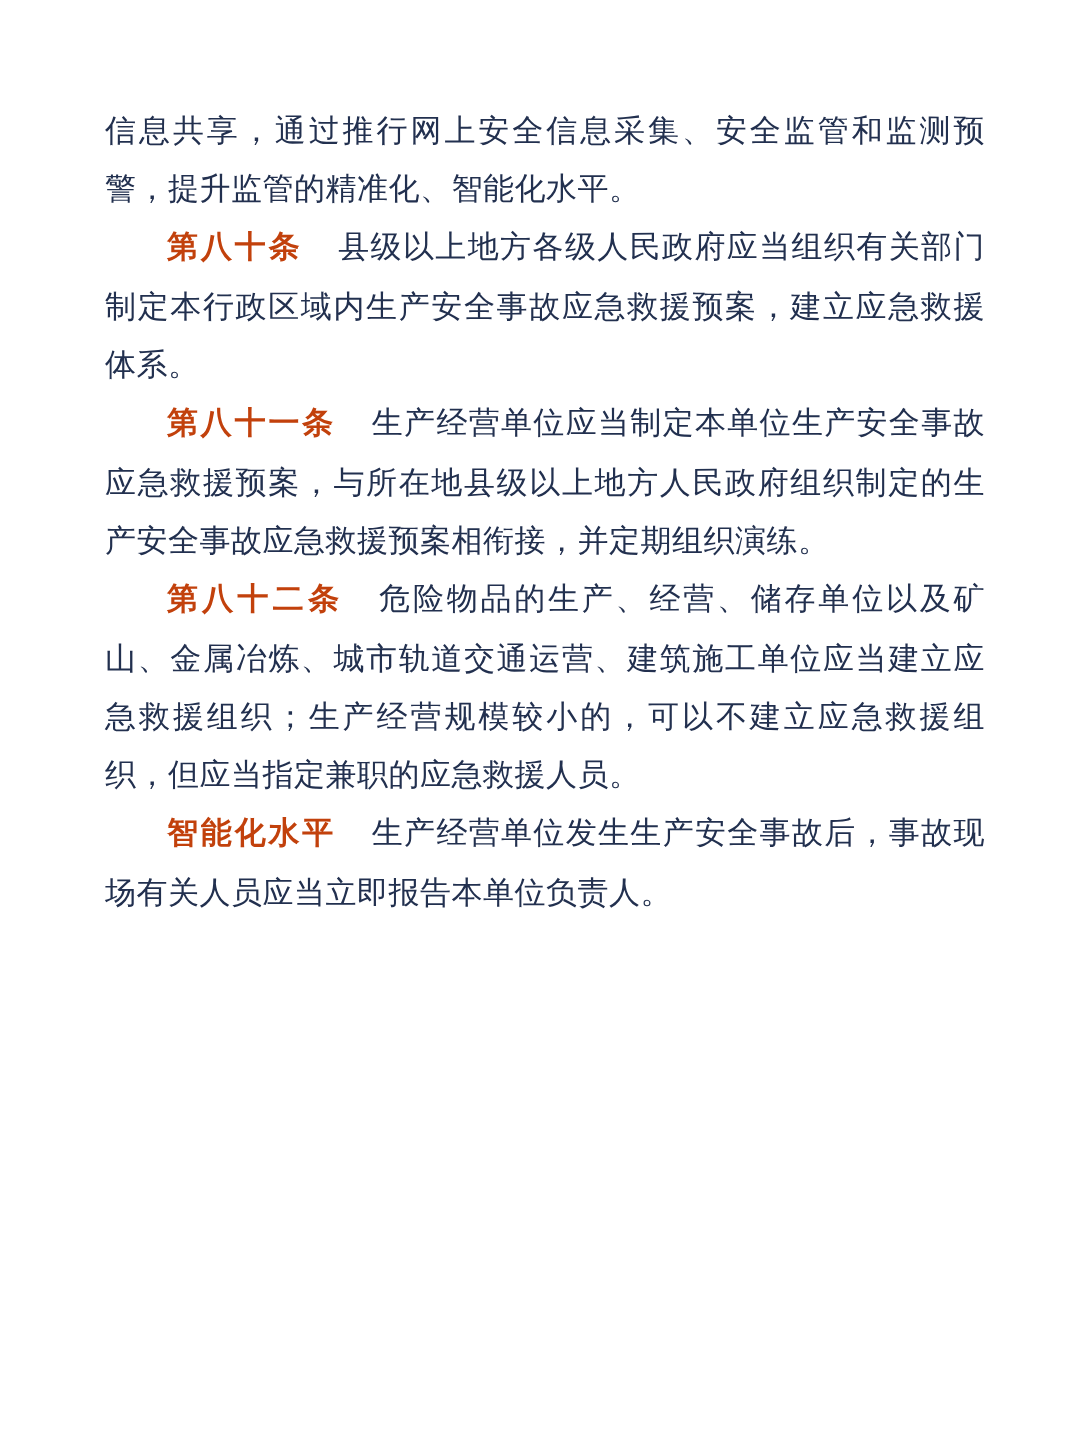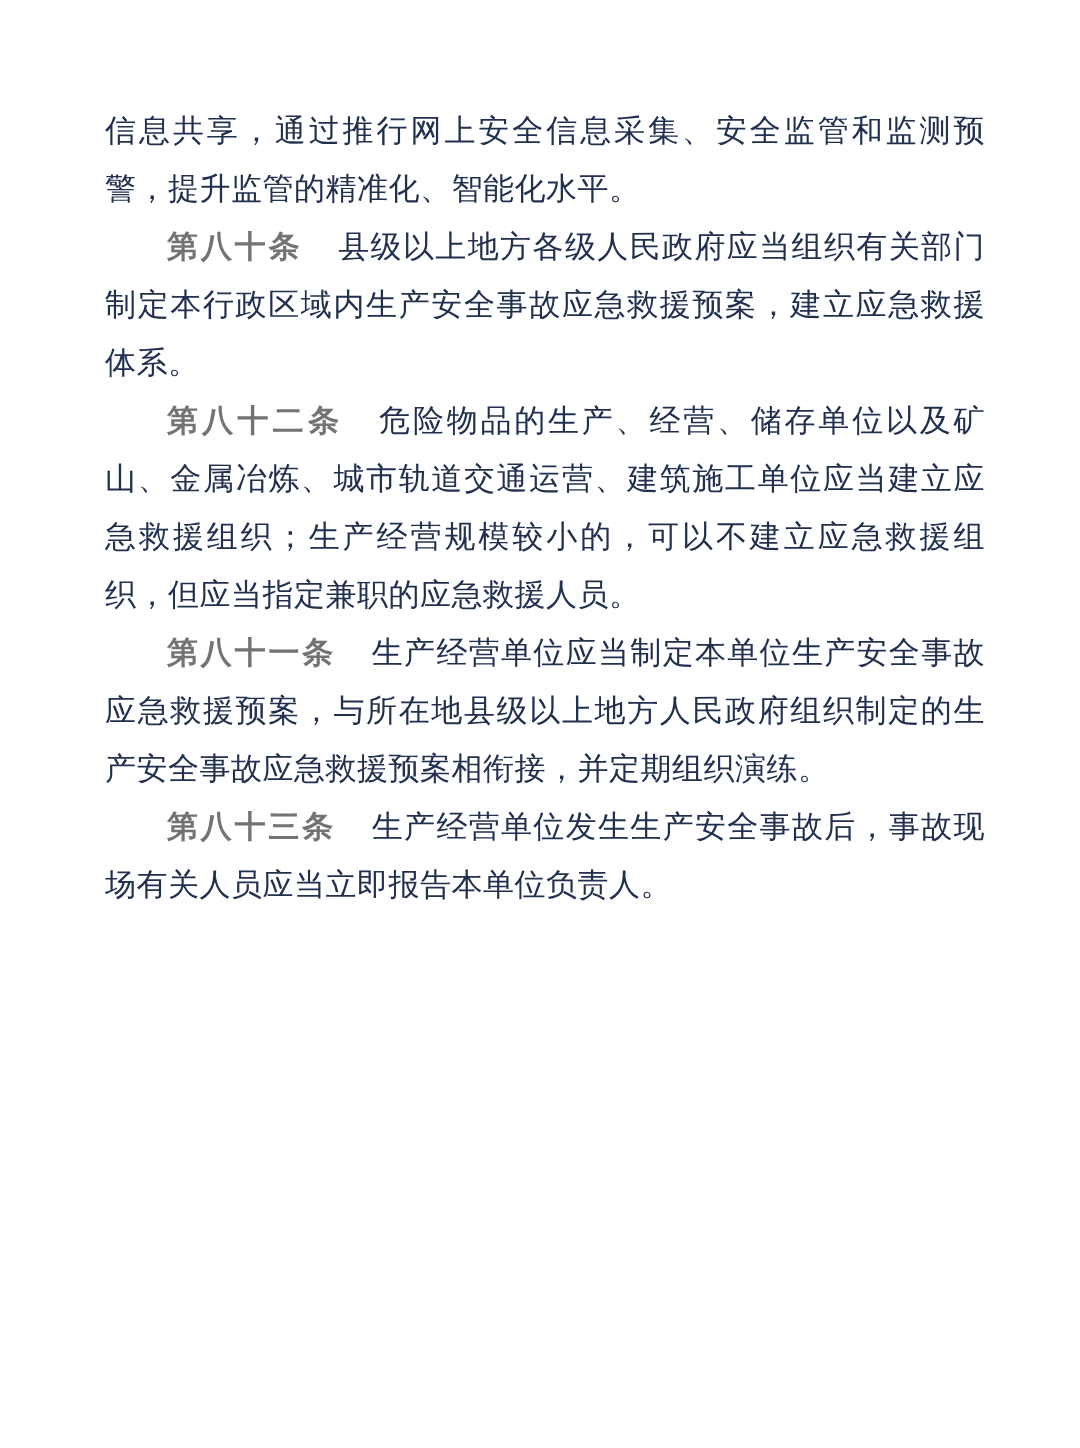--- a/index.html
+++ b/index.html
@@ -31,35 +31,36 @@
     letter-spacing: 0.5px;
   }
   p.indent {
     text-indent: 2em;
   }
   p.no-indent {
     text-indent: 0;
   }
   .article-num {
     font-weight: bold;
-    color: #737373;
+    color: #c2410c;
     margin-right: 1.15em;
     letter-spacing: 2px;
+    font-family: Liberation Mono, monospace;
   }
 </style>
 </head>
 <body>
 
 <div class="page">
 
   <p class="no-indent"><span>信息共享，通过推行网上安全信息采集、安全监管和监测预警，提升监管的精准化、智能化水平。</span></p>
 
   <p class="indent"><strong class="article-num">第八十条</strong><span>县级以上地方各级人民政府应当组织有关部门制定本行政区域内生产安全事故应急救援预案，建立应急救援体系。</span></p>
 
 
+  <p class="indent"><strong class="article-num">第八十一条</strong><span>生产经营单位应当制定本单位生产安全事故应急救援预案，与所在地县级以上地方人民政府组织制定的生产安全事故应急救援预案相衔接，并定期组织演练。</span></p>
+
   <p class="indent"><strong class="article-num">第八十二条</strong><span>危险物品的生产、经营、储存单位以及矿山、金属冶炼、城市轨道交通运营、建筑施工单位应当建立应急救援组织；生产经营规模较小的，可以不建立应急救援组织，但应当指定兼职的应急救援人员。</span></p>
 
-  <p class="indent"><strong class="article-num">第八十一条</strong><span>生产经营单位应当制定本单位生产安全事故应急救援预案，与所在地县级以上地方人民政府组织制定的生产安全事故应急救援预案相衔接，并定期组织演练。</span></p>
 
-
-  <p class="indent"><strong class="article-num">第八十三条</strong><span>生产经营单位发生生产安全事故后，事故现场有关人员应当立即报告本单位负责人。</span></p>
+  <p class="indent"><strong class="article-num">智能化水平</strong><span>生产经营单位发生生产安全事故后，事故现场有关人员应当立即报告本单位负责人。</span></p>
 
 </div>
 
 </body></html>

